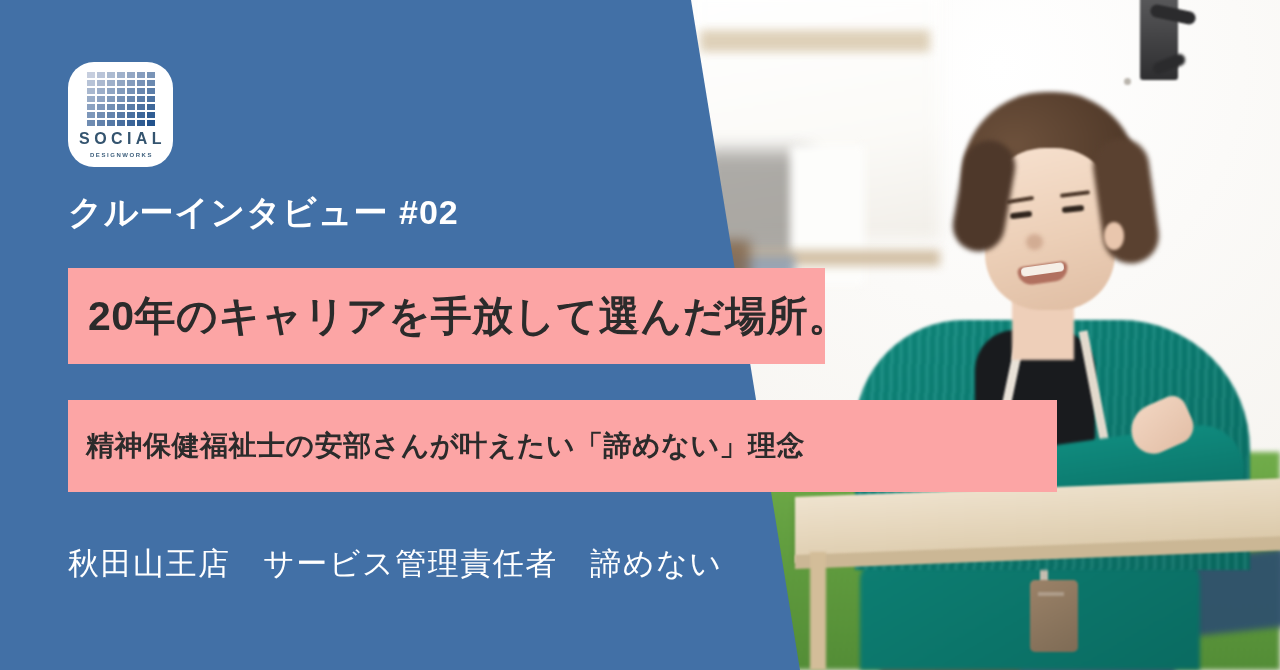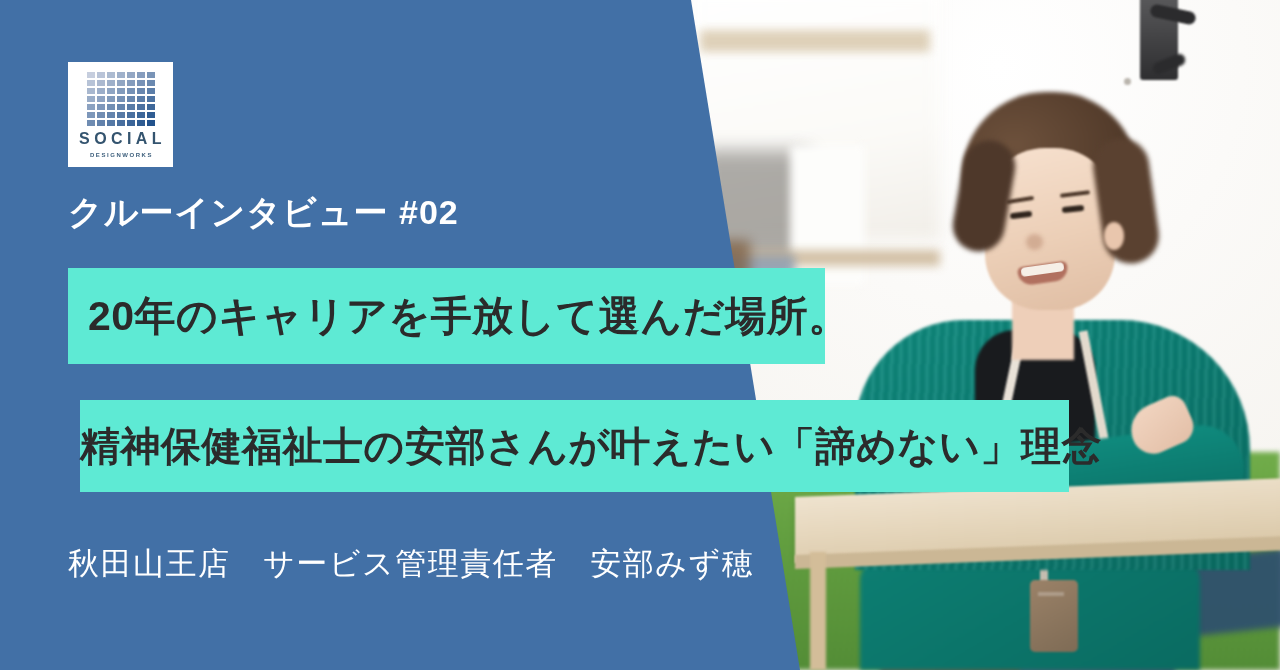--- a/index.html
+++ b/index.html
@@ -201,21 +201,21 @@
   .blue-panel {
     position:absolute; left:0; top:0; width:820px; height:670px;
     background:#4270a6;
     clip-path: polygon(0 0, 691px 0, 800px 670px, 0 670px);
   }
 
   
   .logo-card {
     position:absolute; left:68px; top:62px; width:105px; height:105px;
     background:#ffffff; display:flex; flex-direction:column;
-    align-items:center; justify-content:center; gap:5px;
+    align-items:center; justify-content:center; gap:5px;border-radius:26px;
   }
   .logo-grid {
     display:grid; grid-template-columns:repeat(7,8px);
     grid-template-rows:repeat(7,6px); gap:2px;
   }
   .logo-grid span { display:block; width:8px; height:6px; }
   .logo-word {
     font-size:16px; font-weight:700; letter-spacing:4.4px;
     color:#34546f; line-height:1; padding-left:4px;
   }
@@ -224,31 +224,31 @@
     color:#3d5f7c; line-height:1; padding-left:2px;
   }
 
   
   .kicker {
     position:absolute; left:68px; top:190px;
     color:#ffffff; font-size:34px; font-weight:700;
     letter-spacing:1px; white-space:nowrap;
   }
   .headline-box {
-    position:absolute; background:#5eead4;
+    position:absolute; background:#fca5a5;
     display:flex; align-items:center;
     color:#2b2b2b; font-weight:700; white-space:nowrap;
   }
   .headline-box.one {
     left:68px; top:268px; width:757px; height:96px;
     padding-left:20px; font-size:41px; letter-spacing:.5px;
   }
   .headline-box.two {
     left:68px; top:400px; width:989px; height:92px;
-    font-size:40px; letter-spacing:.5px;margin-left:12px;
+    padding-left:18px; font-size:28px; letter-spacing:.5px;
   }
   .byline {
     position:absolute; left:68px; top:543px;
     color:#ffffff; font-size:31px; font-weight:400;
     letter-spacing:1.5px; white-space:nowrap;
   }
 </style>
 </head>
 <body>
 
@@ -365,15 +365,15 @@
   <div class="kicker">クルーインタビュー #02</div>
 
   <div class="headline-box one">
     <span>20年のキャリアを手放して選んだ場所。</span>
   </div>
 
   <div class="headline-box two">
     <span>精神保健福祉士の安部さんが叶えたい「諦めない」理念</span>
   </div>
 
-  <div class="byline">秋田山王店　サービス管理責任者　安部みず穂</div>
+  <div class="byline">秋田山王店　サービス管理責任者　諦めない</div>
 
 </div>
 
 </body></html>

